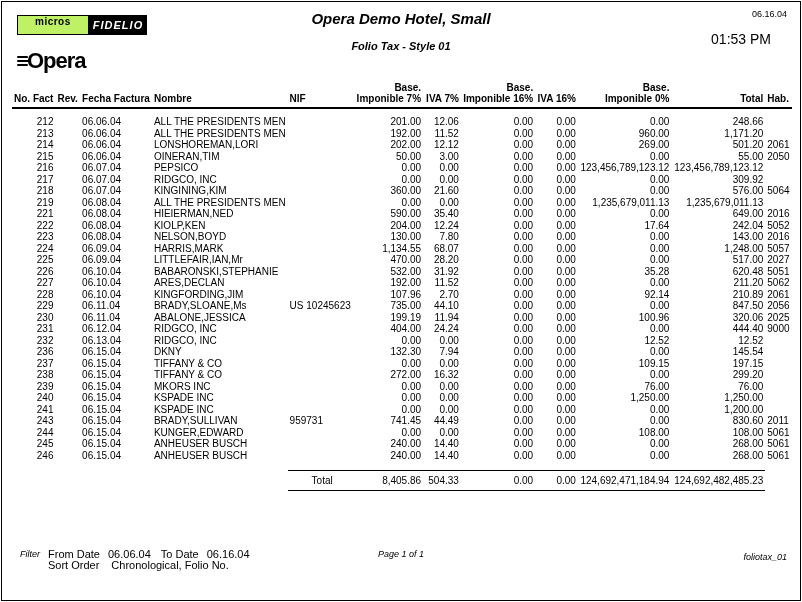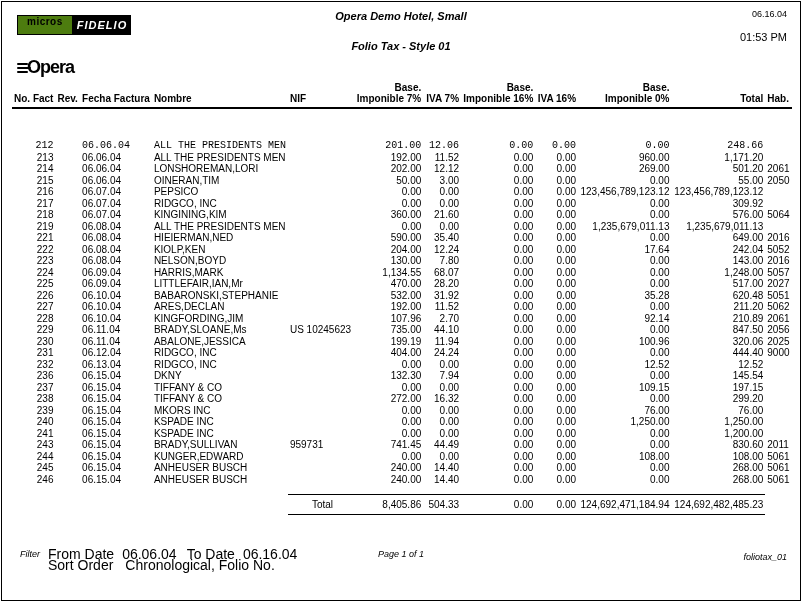--- a/index.html
+++ b/index.html
@@ -2,49 +2,49 @@
 <html><head>
 <meta charset="utf-8">
 <style>
   html,body { margin:0; padding:0; background:#fff; }
   body { width:802px; height:602px; position:relative; font-family:"Liberation Sans", sans-serif; color:#000; }
   .page { position:absolute; inset:1px; border:1px solid #000; background:#fff; overflow:hidden; }
 
   
   .logo-block { position:absolute; top:9px; left:15px; }
   .micros-badge { display:inline-flex; align-items:stretch; font-size:10px; font-weight:bold; line-height:12px; }
-  .micros-text { border:1px solid #000; padding:0 9px; background:#4d7c0f; letter-spacing:0.5px; }
+  .micros-text { border:1px solid #000; padding:0 17px; background:#bef264; letter-spacing:0.5px; }
   .fidelio-text { background:#000; color:#fff; padding:4px 4px; font-style:italic; font-size:11px; letter-spacing:1px; display:flex; align-items:center; }
-  .opera-logo { margin-top:22px; display:flex; align-items:center; font-size:18px; font-weight:bold; letter-spacing:-1px; }
+  .opera-logo { margin-top:13px; display:flex; align-items:center; font-size:22px; font-weight:bold; letter-spacing:-1px; }
   .opera-lines { display:flex; flex-direction:column; gap:2px; margin-right:-4px; }
   .opera-lines i { display:block; height:2px; background:#000; border-radius:1px; }
   .opera-lines i:nth-child(1){ width:11px; }
   .opera-lines i:nth-child(2){ width:14px; }
   .opera-lines i:nth-child(3){ width:11px; }
-  .hotel-title   { position:absolute; top:8px;  left:0; right:0; text-align:center; font-size:11px; font-weight:bold; font-style:italic; }
+  .hotel-title   { position:absolute; top:8px;  left:0; right:0; text-align:center; font-size:15px; font-weight:bold; font-style:italic; }
   .report-title  { position:absolute; top:38px; left:0; right:0; text-align:center; font-size:11px; font-weight:bold; font-style:italic; }
   .print-date { position:absolute; top:7px;  right:13px; font-size:9px; }
-  .print-time { position:absolute; top:29px; right:13px; font-size:11px; }
+  .print-time { position:absolute; top:29px; right:29px; font-size:14px; }
 
   
   .report-table { position:absolute; top:80px; left:10px; width:780px; border-collapse:collapse; font-size:10px; table-layout:auto; }
   .report-table th, .report-table td { padding:0 2px; white-space:nowrap; font-weight:normal; text-align:left; }
   .report-table thead th { font-weight:bold; vertical-align:bottom; line-height:11px; }
   .report-table thead tr.h2 th { border-bottom:2px solid #000; padding-bottom:3px; }
   .report-table tbody td { line-height:11.5px; }
-  .report-table tbody tr:first-child td { padding-top:31px;font-family:Liberation Mono, monospace; }
+  .report-table tbody tr:first-child td { padding-top:7px; }
   .num { text-align:right !important; }
   .report-table tfoot tr.spacer td { height:9px; }
   .report-table tfoot tr.total-row td { line-height:19px; }
   .tot { border-top:1px solid #000; border-bottom:1px solid #000; }
   .total-label { font-weight:bold; padding-left:24px !important; }
 
   
   .footer-filter-label { position:absolute; left:18px; top:547px; font-size:9px; font-style:italic; }
-  .footer-lines { position:absolute; left:46px; top:547px; font-size:14px; line-height:11px; }
+  .footer-lines { position:absolute; left:46px; top:547px; font-size:11px; line-height:11px; }
   .footer-lines .lbl { display:inline-block; }
   .f-from  { margin-right:8px; }
   .f-fromv { margin-right:10px; }
   .f-to    { margin-right:8px; }
   .f-sort  { margin-right:12px; }
   .footer-page { position:absolute; left:0; right:0; top:547px; text-align:center; font-size:9px; font-style:italic; }
   .footer-report-id { position:absolute; right:13px; top:550px; font-size:9px; font-style:italic; }
 </style>
 </head>
 <body>

